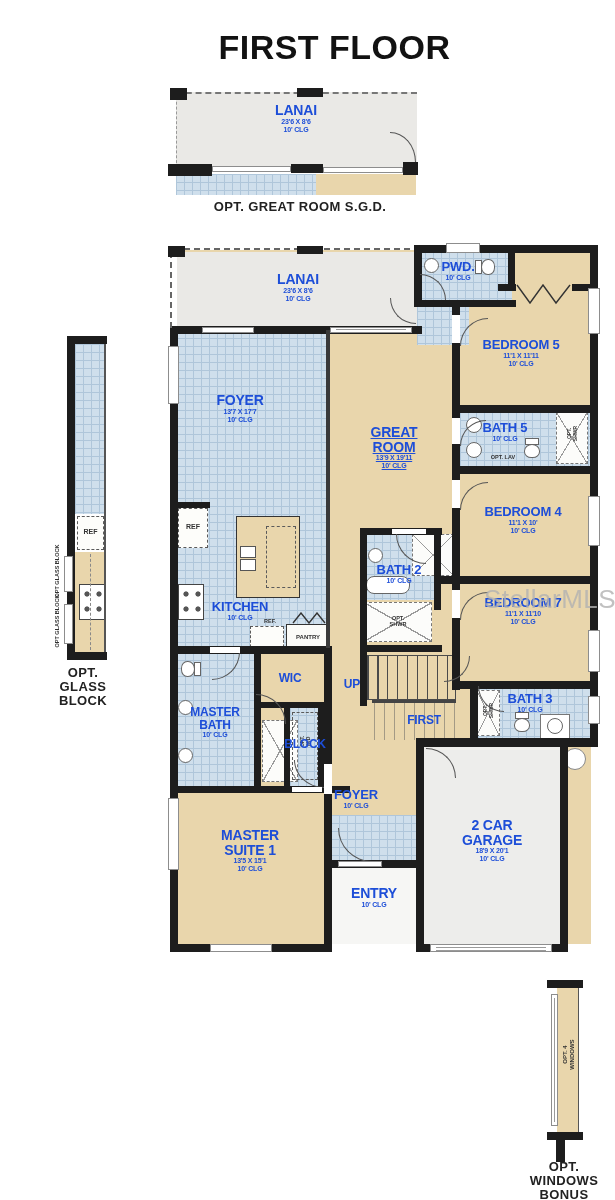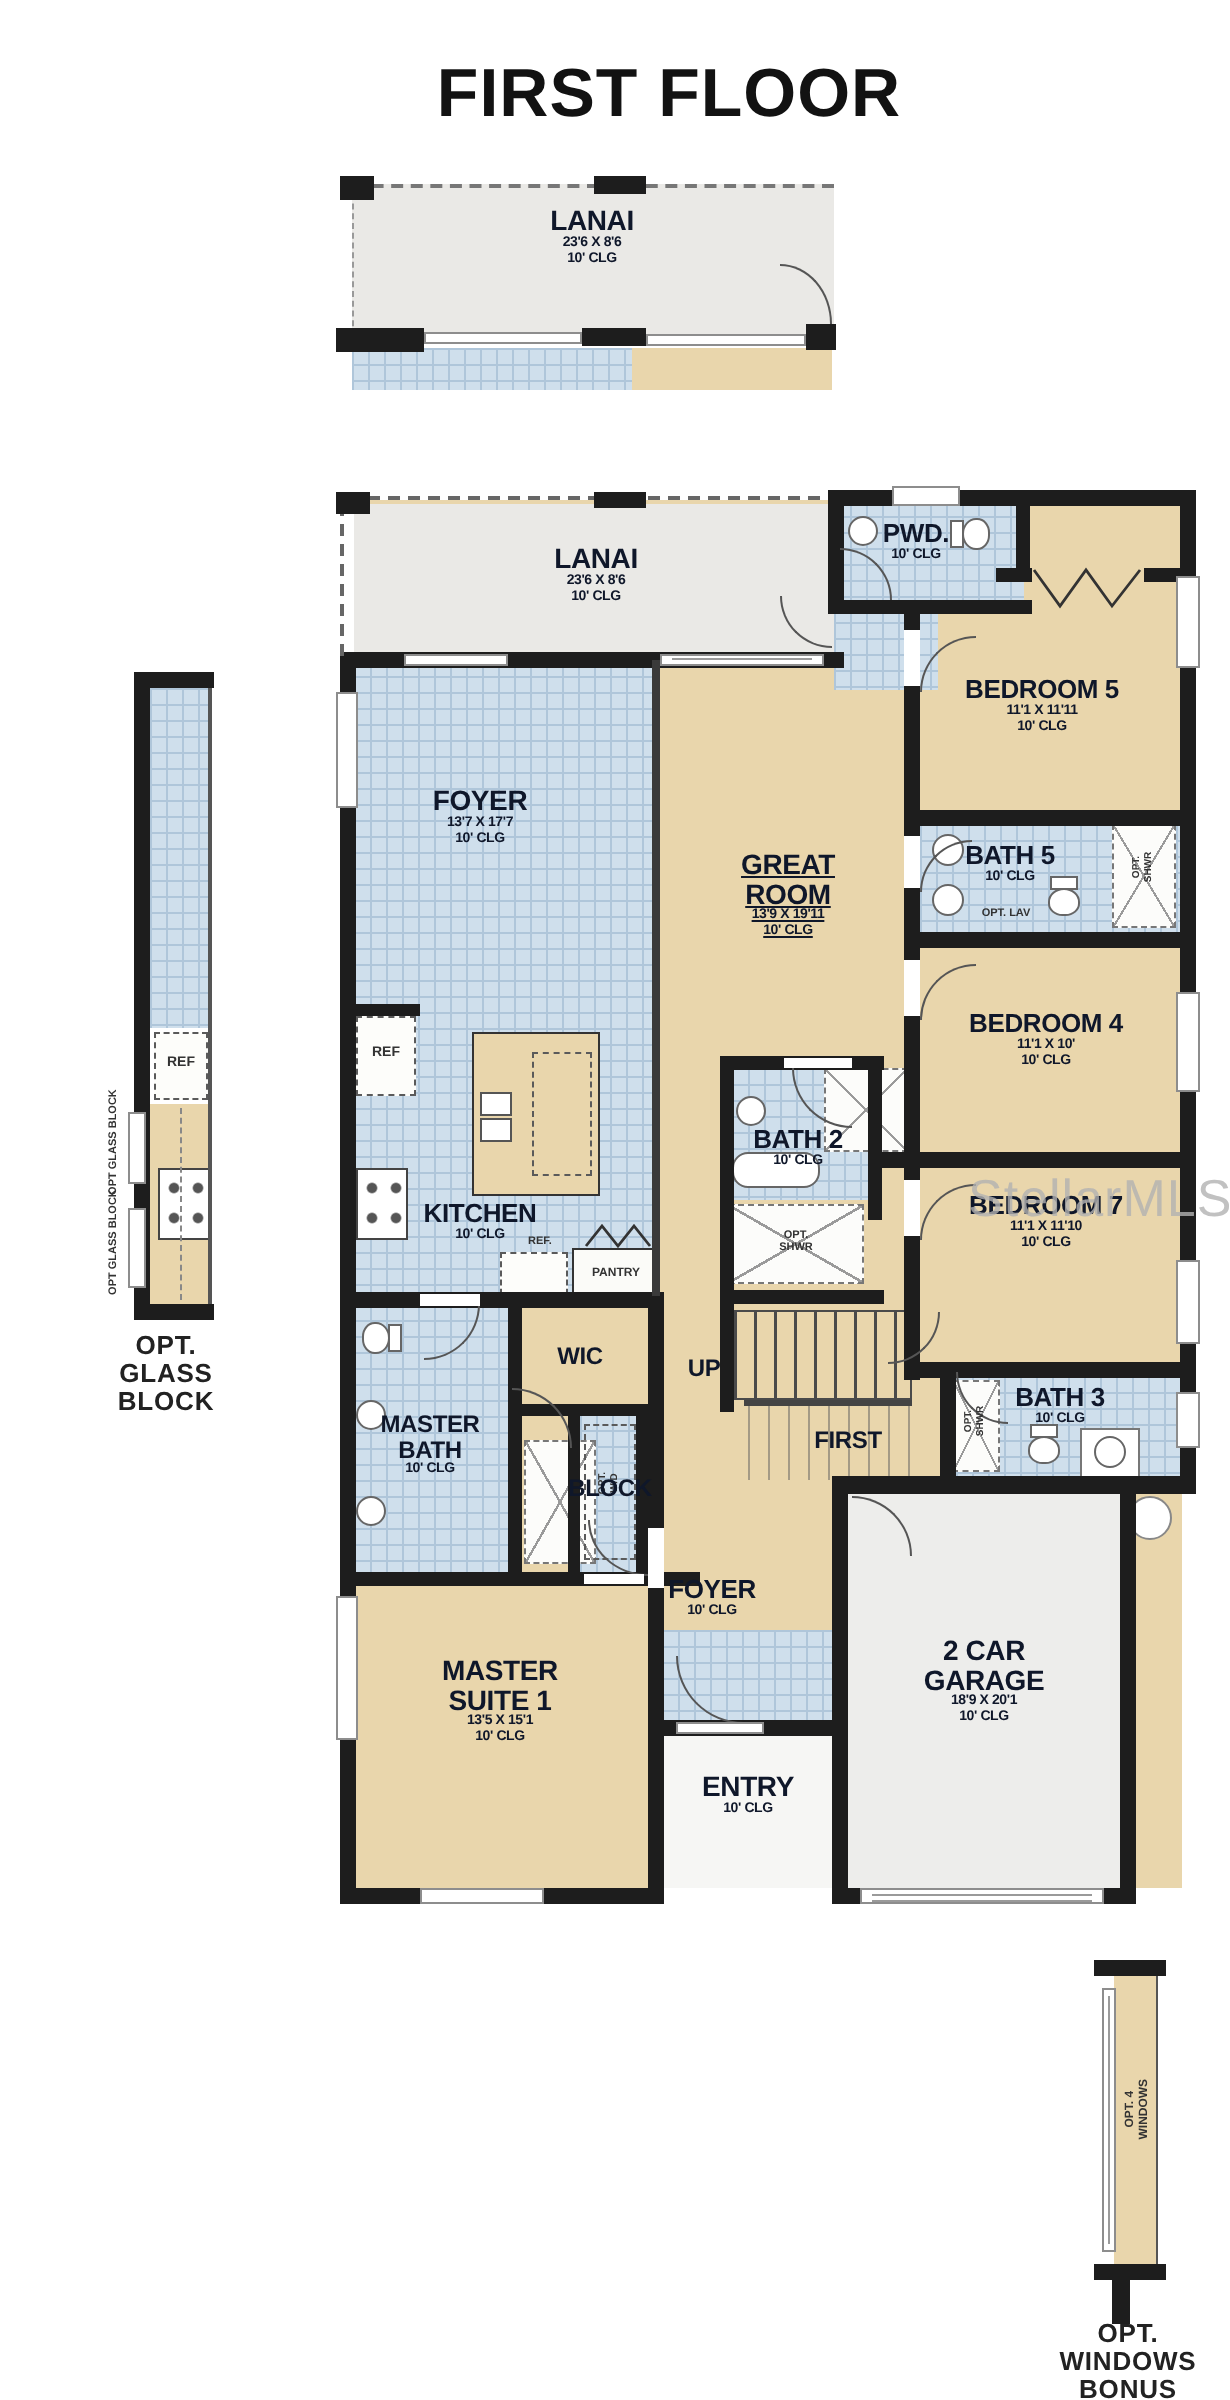--- a/index.html
+++ b/index.html
@@ -15,21 +15,21 @@
         background-image:linear-gradient(#afc6da 1px,transparent 1px),
                          linear-gradient(90deg,#afc6da 1px,transparent 1px);
         background-size:8px 8px;}
   
   .wall{background:#1d1d1d;z-index:20;}
   .wallmid{background:#3a3a3a;z-index:20;}
   .dashline{z-index:20;}
   .win{background:#ffffff;border:1px solid #8d8d8d;z-index:25;box-sizing:border-box;}
   .winline{background:#9a9a9a;z-index:26;}
   
-  .lbl{position:absolute;transform:translateX(-50%);text-align:center;color:#0f172a;z-index:30;}
+  .lbl{position:absolute;transform:translateX(-50%);text-align:center;color:#1d4ed8;z-index:30;}
   .rname{font-weight:bold;font-size:13px;letter-spacing:-.2px;line-height:1.05;white-space:pre-line;}
   .rname.big{font-size:14px;}
   .rname.sm{font-size:12px;}
   .rdims{font-size:7px;font-weight:bold;letter-spacing:-.2px;line-height:1.15;}
   .tiny{font-size:6px;font-weight:bold;color:#333;z-index:30;line-height:1.1;white-space:pre-line;text-align:center;}
   .caption{font-weight:bold;font-size:13px;letter-spacing:.4px;color:#222;text-align:center;
            white-space:pre-line;line-height:1.08;z-index:30;}
   .title{font-size:34px;font-weight:600;letter-spacing:.5px;color:#121212;text-align:center;padding-left:27px;}
   .wm{font-size:26px;color:rgba(178,178,178,.8);z-index:40;letter-spacing:.5px;}
   
@@ -78,20 +78,21 @@
   <div class="abs win" style="left:212px;top:166px;width:79px;height:6px;"></div>
   <div class="abs win" style="left:323px;top:167px;width:80px;height:6px;"></div>
   <div class="abs tile" style="left:176px;top:174px;width:140px;height:21px;"></div>
   <div class="abs tan" style="left:316px;top:174px;width:100px;height:21px;"></div>
   <div class="abs arc arc-tr" style="left:390px;top:132px;width:26px;height:30px;"></div>
   <div class="lbl" style="left:296px;top:103px;">
     <div class="rname big">LANAI</div>
     <div class="rdims">23'6 X 8'6</div>
     <div class="rdims">10' CLG</div>
   </div>
+  <div class="abs caption" style="left:170px;top:200px;width:260px;">OPT. GREAT ROOM S.G.D.</div>
 
   <div class="abs tile" style="left:75px;top:344px;width:31px;height:170px;"></div>
   <div class="abs tan" style="left:75px;top:552px;width:31px;height:100px;"></div>
   <div class="abs" style="left:104px;top:344px;width:2px;height:308px;background:#555;z-index:15;"></div>
   <div class="abs wall" style="left:67px;top:336px;width:8px;height:324px;"></div>
   <div class="abs wall" style="left:67px;top:336px;width:40px;height:8px;"></div>
   <div class="abs wall" style="left:67px;top:652px;width:40px;height:8px;"></div>
   <div class="abs dashbox" style="left:77px;top:516px;width:27px;height:34px;">
     <div class="tiny" style="margin-top:11px;font-size:7px;">REF</div>
   </div>

